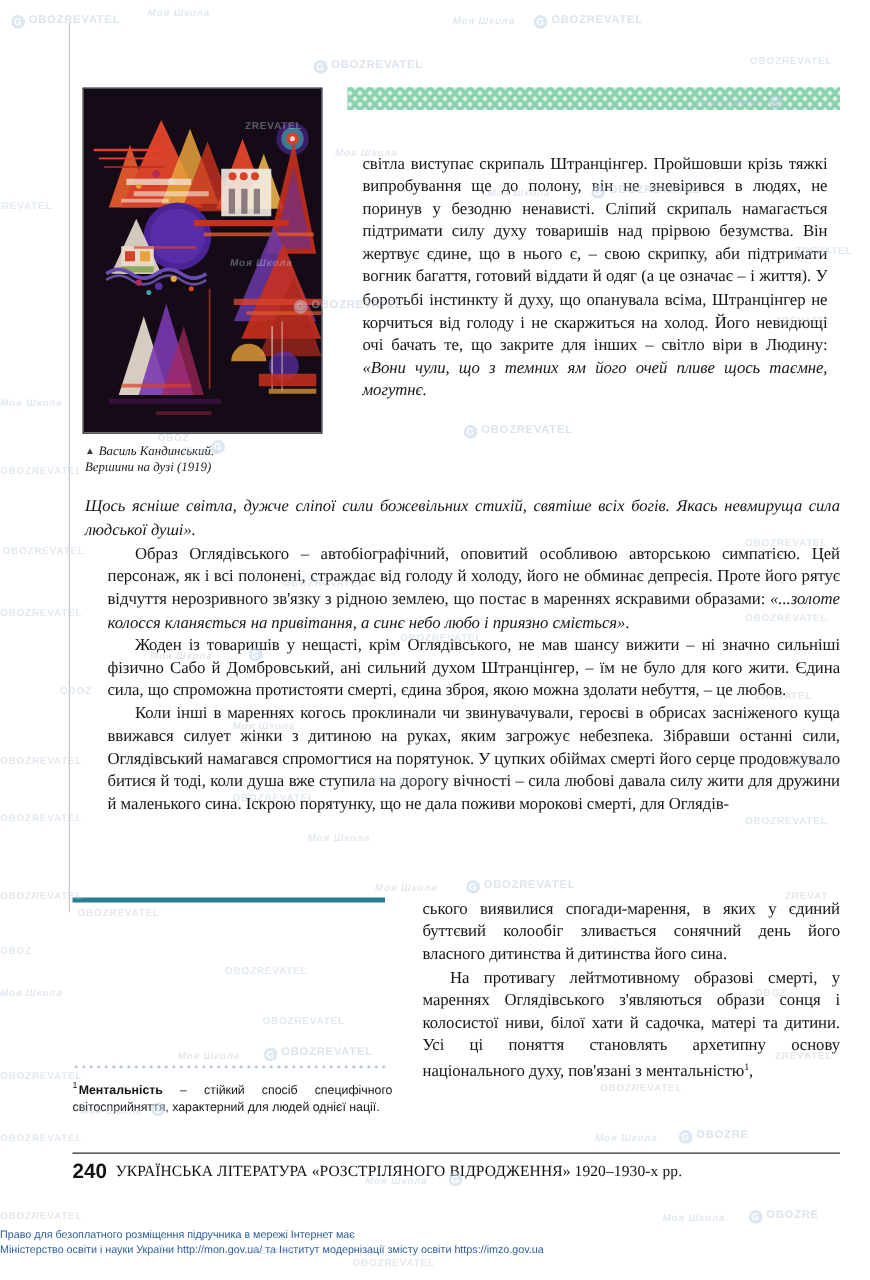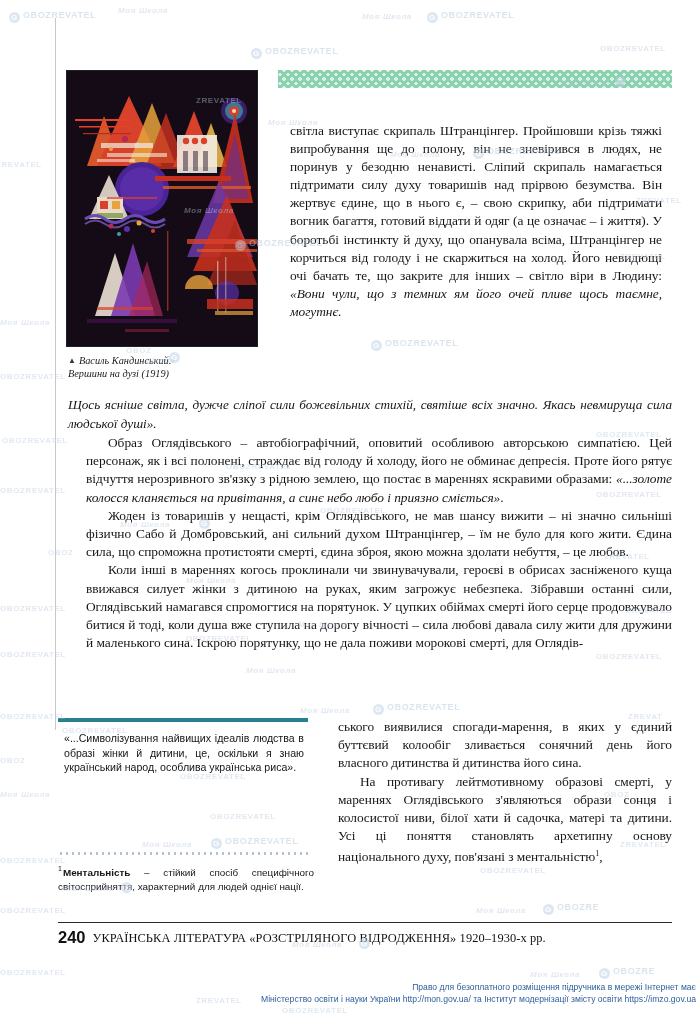--- a/index.html
+++ b/index.html
@@ -275,21 +275,21 @@
     font-family: "Liberation Serif", serif;
     font-size: 12.4px;
     color: #111;
     letter-spacing: .1px;
   }
 
   .legal {
     position: absolute;
     left: 0; right: 0;
     top: 981px;
-    text-align: right;
+    text-align: left;
     font-family: "Liberation Sans", sans-serif;
     font-size: 8.6px;
     line-height: 12.2px;
     color: #2c5f9e;
   }
 </style>
 </head>
 <body>
 
 <div class="page">
@@ -393,31 +393,30 @@
       <div class="zig"></div>
       <div class="zig"></div>
     </div>
 
   </div>
 
   <div class="rcol-top">
     <p><span>світла виступає скрипаль Штранцінгер. Пройшовши крізь тяжкі випробування ще до полону, він не зневірився в людях, не поринув у безодню ненависті. Сліпий скрипаль намагається підтримати силу духу товаришів над прірвою безумства. Він жертвує єдине, що в нього є, – свою скрипку, аби підтримати вогник багаття, готовий віддати й одяг (а це означає – і життя). У боротьбі інстинкту й духу, що опанувала всіма, Штранцінгер не корчиться від голоду і не скаржиться на холод. Його невидющі очі бачать те, що закрите для інших – світло віри в Людину: </span><i>«Вони чули, що з темних ям його очей пливе щось таємне, могутнє.</i></p>
   </div>
 
-  <div class="fw-quote">Щось ясніше світла, дужче сліпої сили божевільних стихій, святіше всіх значно. Якась невмируща сила людської душі».</div>
+  <div class="fw-quote">Щось ясніше світла, дужче сліпої сили божевільних стихій, святіше всіх богів. Якась невмируща сила людської душі».</div>
 
   <div class="fw-body">
     <p><span>Образ Оглядівського – автобіографічний, оповитий особливою авторською симпатією. Цей персонаж, як і всі полонені, страждає від голоду й холоду, його не обминає депресія. Проте його рятує відчуття нерозривного зв'язку з рідною землею, що постає в мареннях яскравими образами: </span><i>«...золоте колосся кланяється на привітання, а синє небо любо і приязно сміється»</i><span>.</span></p>
     <p>Жоден із товаришів у нещасті, крім Оглядівського, не мав шансу вижити – ні значно сильніші фізично Сабо й Домбровський, ані сильний духом Штранцінгер, – їм не було для кого жити. Єдина сила, що спроможна протистояти смерті, єдина зброя, якою можна здолати небуття, – це любов.</p>
     <p>Коли інші в мареннях когось проклинали чи звинувачували, героєві в обрисах засніженого куща ввижався силует жінки з дитиною на руках, яким загрожує небезпека. Зібравши останні сили, Оглядівський намагався спромогтися на порятунок. У цупких обіймах смерті його серце продовжувало битися й тоді, коли душа вже ступила на дорогу вічності – сила любові давала силу жити для дружини й маленького сина. Іскрою порятунку, що не дала поживи морокові смерті, для Оглядів-</p>
   </div>
 
   <div class="btm-left">
     <div class="teal-bar"></div>
-    <div class="side-quote">«...Символізування найвищих ідеалів людства в образі жінки й дитини, це, оскільки я знаю український народ, особлива українська риса».</div>
   </div>
 
   <div class="dotdiv"></div>
 
   <div class="footnote">
     <span class="sup">1</span><b>Ментальність</b><span> – стійкий спосіб специфічного світосприйняття, характерний для людей однієї нації.</span>
   </div>
 
   <div class="btm-right">
     <p>ського виявилися спогади-марення, в яких у єдиний буттєвий колообіг зливається сонячний день його власного дитинства й дитинства його сина.</p>

